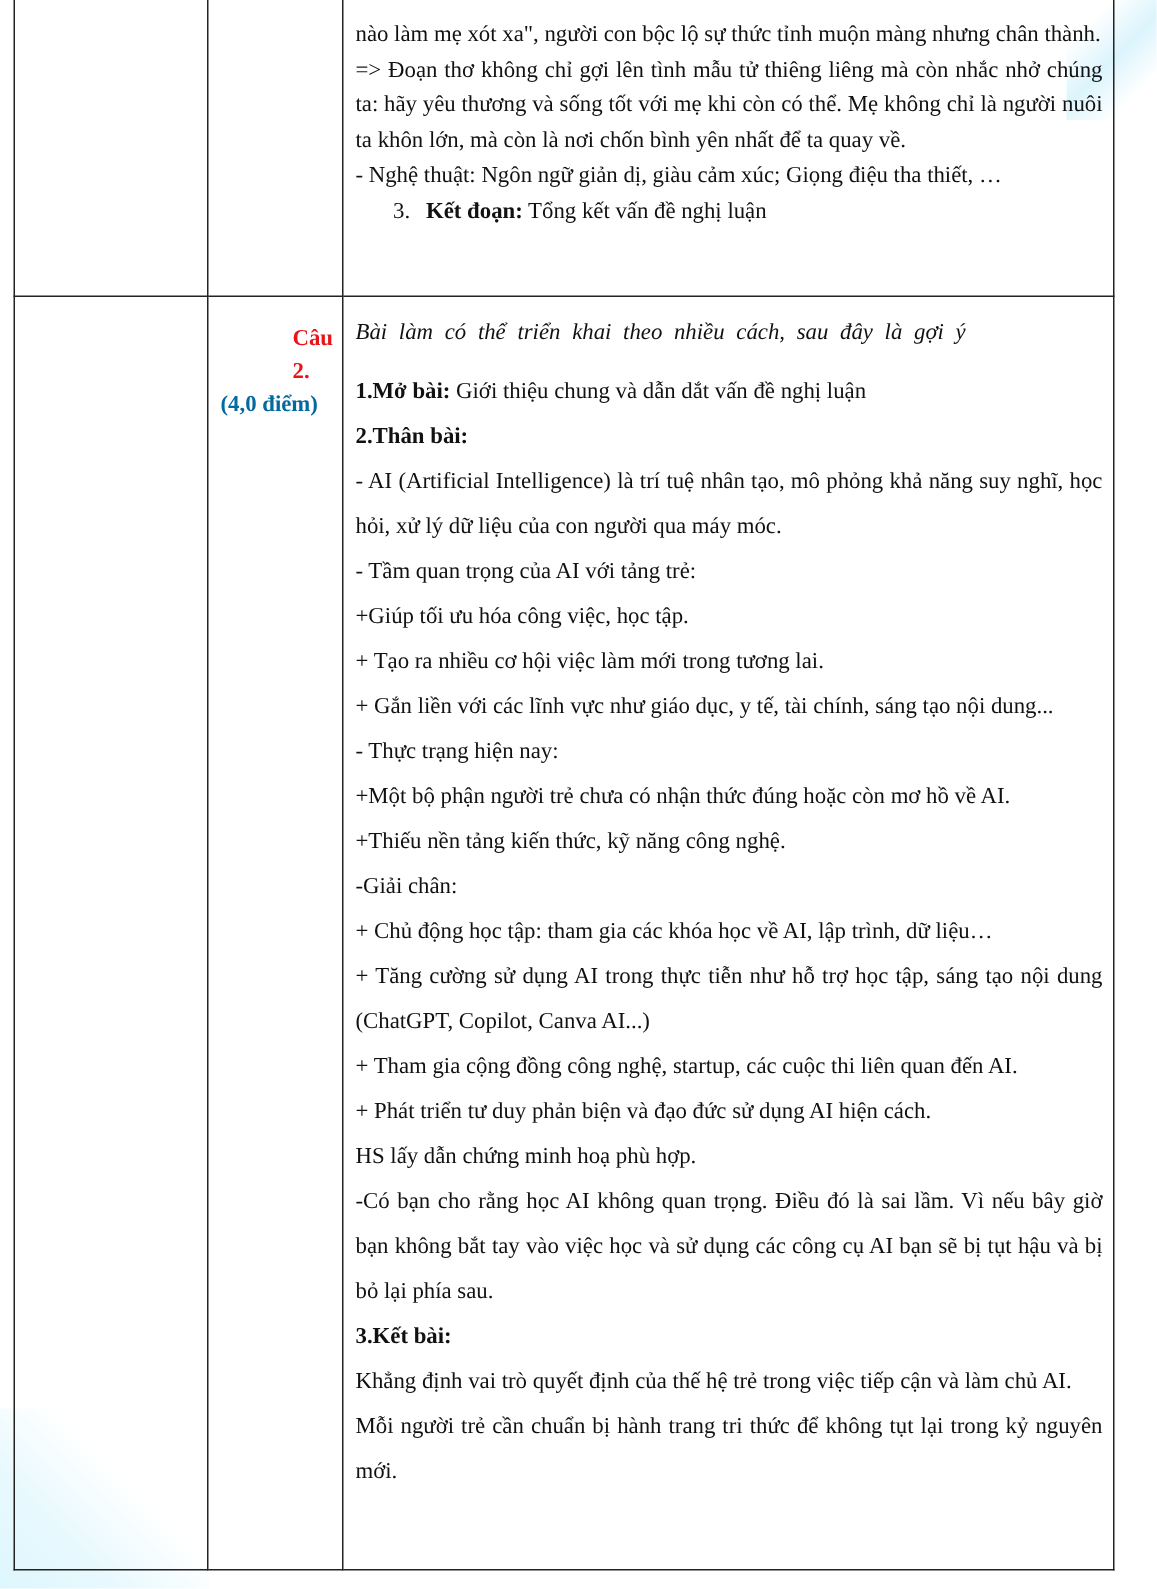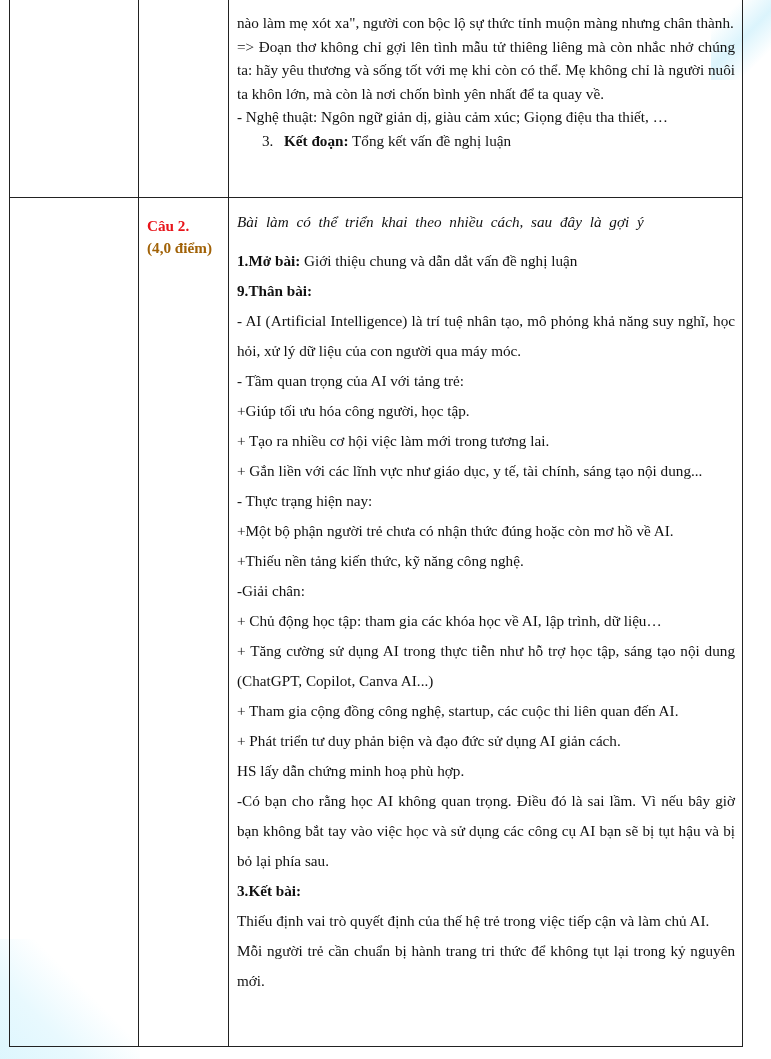--- a/index.html
+++ b/index.html
@@ -17,21 +17,21 @@
   col.c1 { width: 129px; } col.c2 { width: 90px; } col.c3 { width: 514px; }
 
   .cell-text { padding: 12px 7px 0 8px; font-size: 15.2px; line-height: 23.5px; text-align: justify; }
   .row1 td { height: 198px; }
   .row1 .cell-text { padding-top: 12px; }
   .num-head { padding-left: 25px; }
   .num-head .n { display: inline-block; width: 22px; }
 
   .q-label { padding: 17px 4px 0 8px; font-size: 15.2px; line-height: 22px; font-weight: bold; }
   .q-title { color: #e8141a; }
-  .q-points { color: #a16207; }
+  .q-points { color: #0369a1; }
 
   .row2 td { height: 848px; }
   .body2 { padding: 12px 7px 0 8px; font-size: 15.2px; text-align: justify; }
   .body2 p { margin: 0; line-height: 30px; }
   .body2 p.intro { font-style: italic; word-spacing: 4px; margin-bottom: 12px; line-height: 24px; }
   .b { font-weight: bold; font-family: Liberation Serif, serif; }
 </style>
 </head>
 <body>
 
@@ -56,44 +56,44 @@
         <div class="num-head">
           <span class="n">3.</span><span class="b">Kết đoạn:</span><span> Tổng kết vấn đề nghị luận</span>
         </div>
       </div>
     </td>
   </tr>
   <tr class="row2">
     <td></td>
     <td>
       <div class="q-label">
-        <div class="q-title" style="color: rgb(232, 20, 26);">Câu 2.</div>
+        <div class="q-title" style="color: rgb(232, 20, 26); margin-left: 48px;">Câu 2.</div>
         <div class="q-points">(4,0 điểm)</div>
       </div>
     </td>
     <td>
       <div class="body2">
         <p class="intro">Bài làm có thể triển khai theo nhiều cách, sau đây là gợi ý</p>
         <p><span class="b">1.Mở bài:</span><span> Giới thiệu chung và dẫn dắt vấn đề nghị luận</span></p>
-        <p class="b">9.Thân bài:</p>
+        <p class="b">2.Thân bài:</p>
         <p>- AI (Artificial Intelligence) là trí tuệ nhân tạo, mô phỏng khả năng suy nghĩ, học hỏi, xử lý dữ liệu của con người qua máy móc.</p>
         <p>- Tầm quan trọng của AI với tảng trẻ:</p>
-        <p>+Giúp tối ưu hóa công người, học tập.</p>
+        <p>+Giúp tối ưu hóa công việc, học tập.</p>
         <p>+ Tạo ra nhiều cơ hội việc làm mới trong tương lai.</p>
         <p>+ Gắn liền với các lĩnh vực như giáo dục, y tế, tài chính, sáng tạo nội dung...</p>
         <p>- Thực trạng hiện nay:</p>
         <p>+Một bộ phận người trẻ chưa có nhận thức đúng hoặc còn mơ hồ về AI.</p>
         <p>+Thiếu nền tảng kiến thức, kỹ năng công nghệ.</p>
         <p>-Giải chân:</p>
         <p>+ Chủ động học tập: tham gia các khóa học về AI, lập trình, dữ liệu…</p>
         <p>+ Tăng cường sử dụng AI trong thực tiễn như hỗ trợ học tập, sáng tạo nội dung (ChatGPT, Copilot, Canva AI...)</p>
         <p>+ Tham gia cộng đồng công nghệ, startup, các cuộc thi liên quan đến AI.</p>
-        <p>+ Phát triển tư duy phản biện và đạo đức sử dụng AI giản cách.</p>
+        <p>+ Phát triển tư duy phản biện và đạo đức sử dụng AI hiện cách.</p>
         <p>HS lấy dẫn chứng minh hoạ phù hợp.</p>
         <p>-Có bạn cho rằng học AI không quan trọng. Điều đó là sai lầm. Vì nếu bây giờ bạn không bắt tay vào việc học và sử dụng các công cụ AI bạn sẽ bị tụt hậu và bị bỏ lại phía sau.</p>
         <p class="b">3.Kết bài:</p>
-        <p>Thiếu định vai trò quyết định của thế hệ trẻ trong việc tiếp cận và làm chủ AI.</p>
+        <p>Khẳng định vai trò quyết định của thế hệ trẻ trong việc tiếp cận và làm chủ AI.</p>
         <p>Mỗi người trẻ cần chuẩn bị hành trang tri thức để không tụt lại trong kỷ nguyên mới.</p>
       </div>
     </td>
   </tr>
 </tbody>
   </table>
 
 </body></html>

